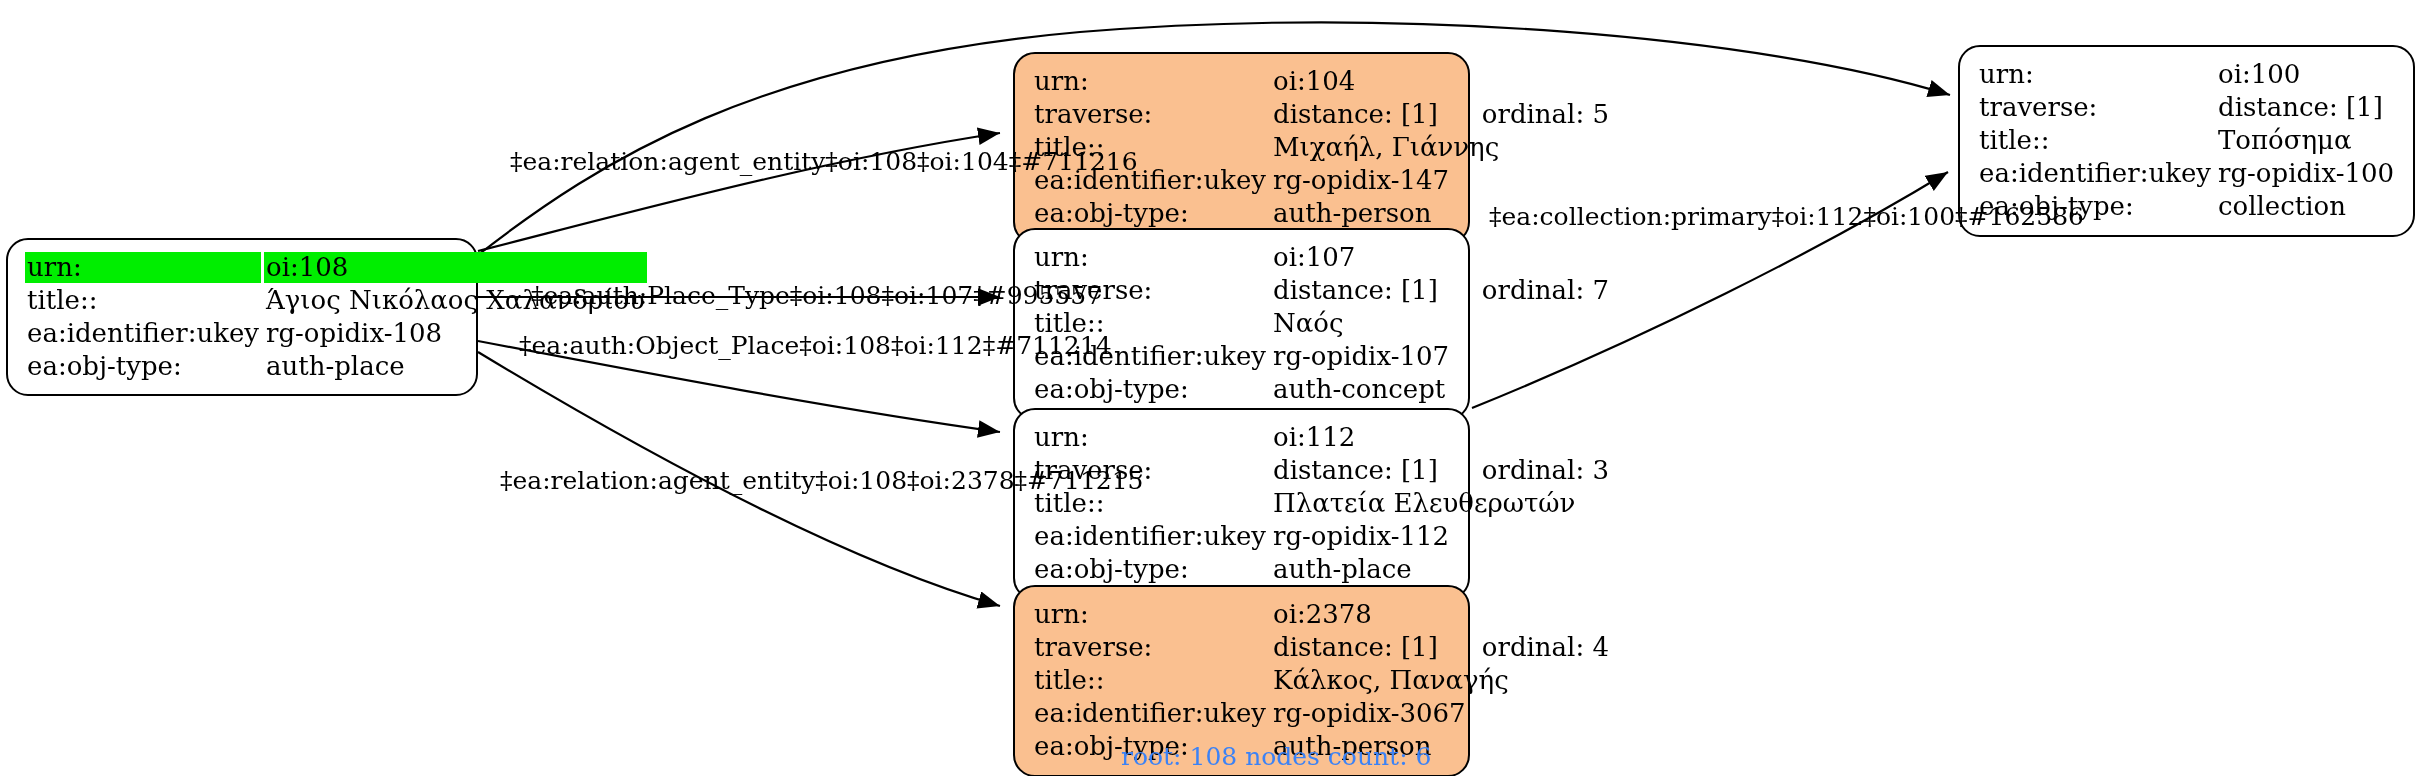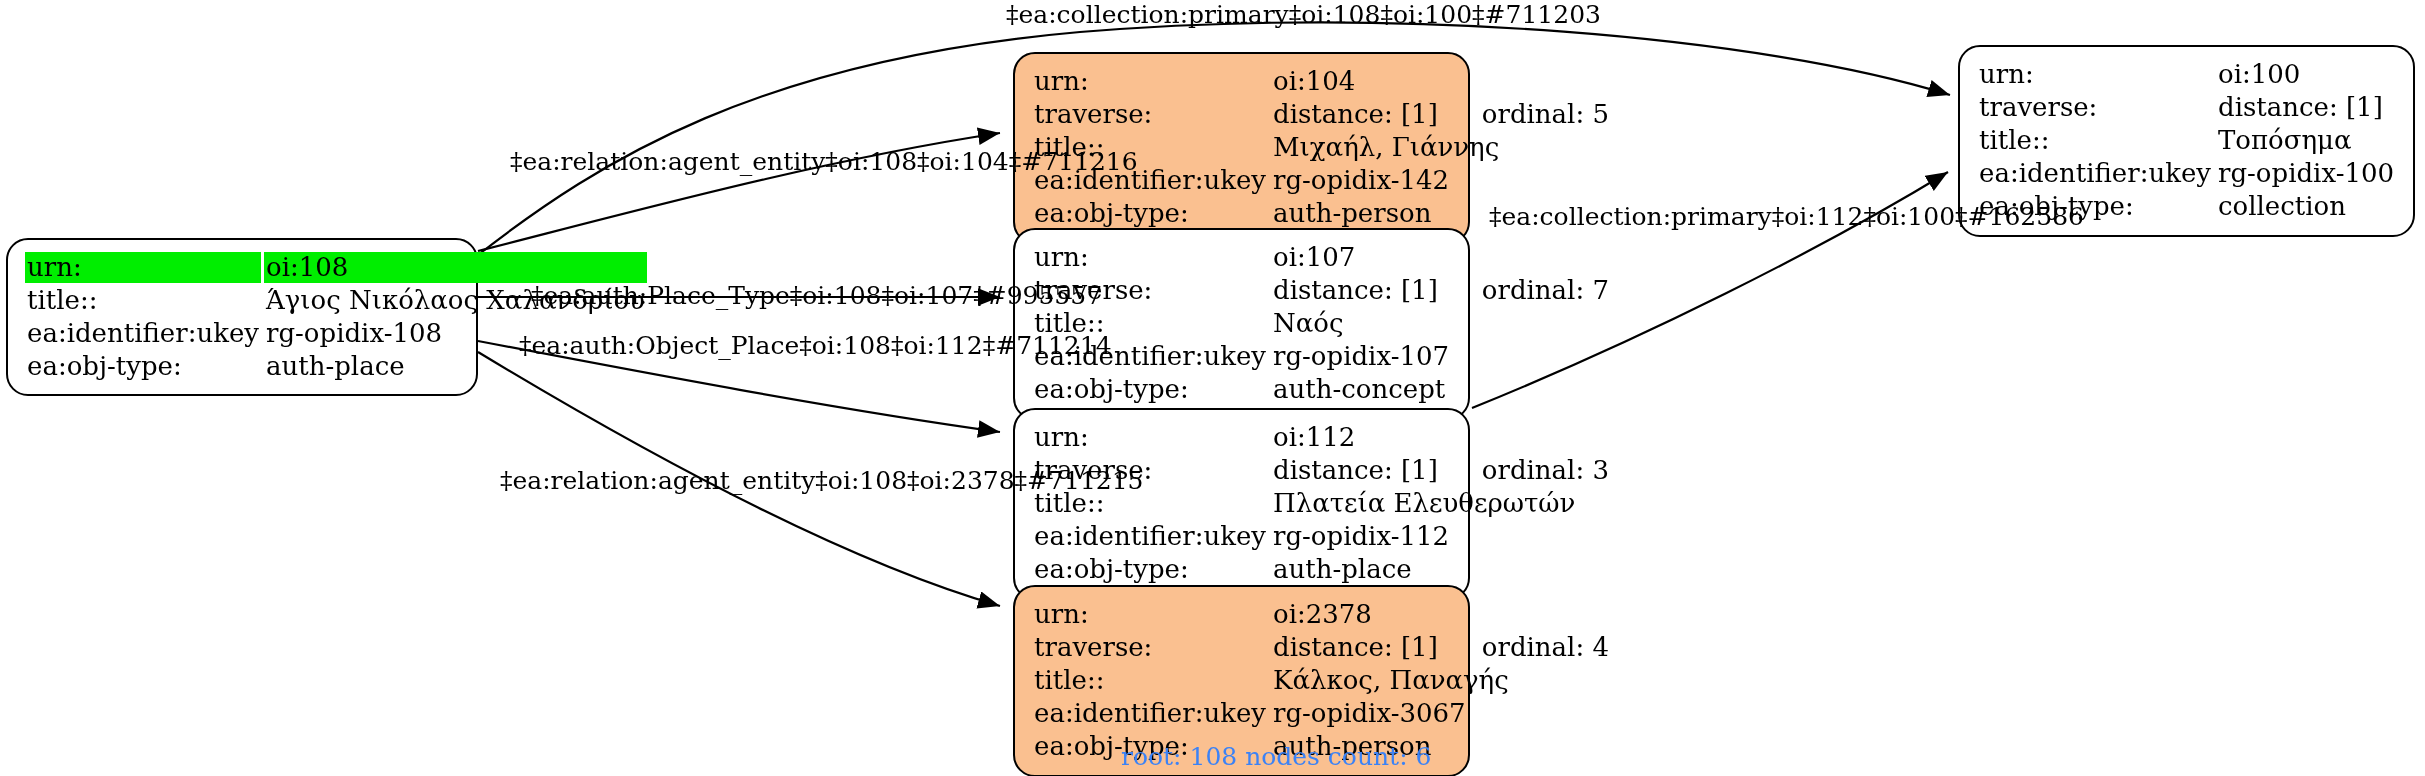--- a/index.html
+++ b/index.html
@@ -123,21 +123,21 @@
         <td class="val">
           <span>distance: [1]</span><span class="ord">ordinal: 5</span>
         </td>
       </tr>
       <tr>
         <td class="key">title::</td>
         <td class="val">Μιχαήλ, Γιάννης</td>
       </tr>
       <tr>
         <td class="key">ea:identifier:ukey</td>
-        <td class="val">rg-opidix-142</td>
+        <td class="val">rg-opidix-147</td>
       </tr>
       <tr>
         <td class="key">ea:obj-type:</td>
         <td class="val">auth-person</td>
       </tr>
     </tbody>
       </table>
   </div>
 
   <div class="node" style="left:1013px; top:228px; width:457px;">
@@ -249,21 +249,20 @@
         <td class="val">rg-opidix-100</td>
       </tr>
       <tr>
         <td class="key">ea:obj-type:</td>
         <td class="val">collection</td>
       </tr>
     </tbody>
       </table>
   </div>
 
-  <div class="edge-label" style="left:1006px; top:0px;">‡ea:collection:primary‡oi:108‡oi:100‡#711203</div>
 
   <div class="edge-label" style="left:510px; top:147px;">‡ea:relation:agent_entity‡oi:108‡oi:104‡#711216</div>
 
   <div class="edge-label" style="left:531px; top:281px;">‡ea:auth:Place_Type‡oi:108‡oi:107‡#995557</div>
 
   <div class="edge-label" style="left:519px; top:331px;">‡ea:auth:Object_Place‡oi:108‡oi:112‡#711214</div>
 
   <div class="edge-label" style="left:500px; top:466px;">‡ea:relation:agent_entity‡oi:108‡oi:2378‡#711215</div>
 
   <div class="edge-label" style="left:1489px; top:202px;">‡ea:collection:primary‡oi:112‡oi:100‡#162586</div>

